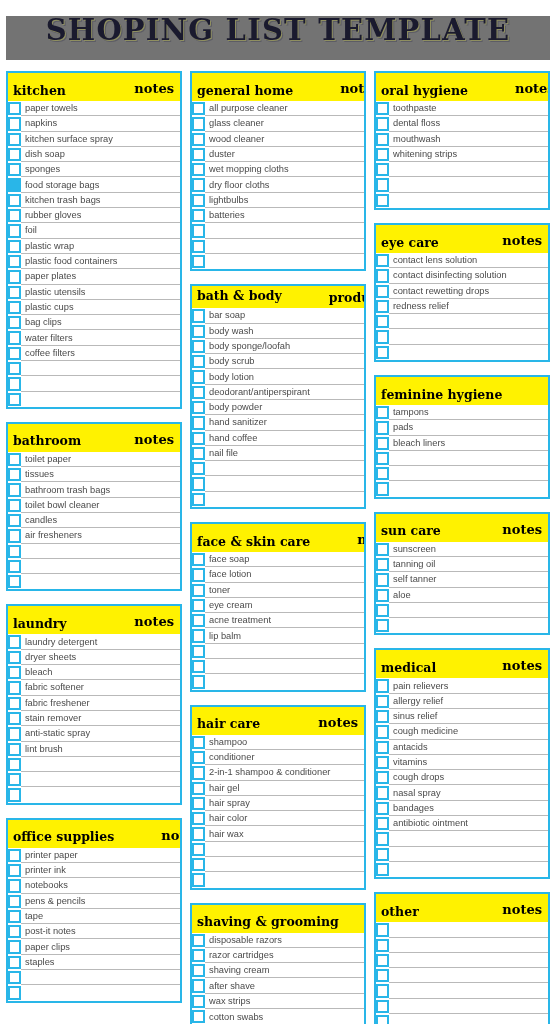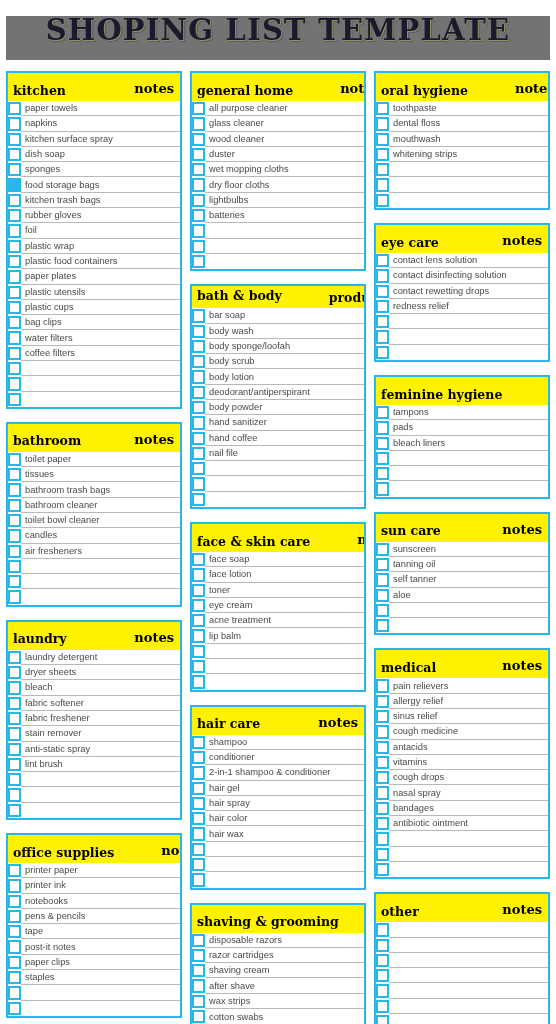--- a/index.html
+++ b/index.html
@@ -252,24 +252,20 @@
             <div class="row">
               <div class="checkbox"></div>
               <div class="row-label">tissues</div>
             </div>
             <div class="row">
               <div class="checkbox"></div>
               <div class="row-label">bathroom trash bags</div>
             </div>
             <div class="row">
               <div class="checkbox"></div>
-              <div class="row-label">bathroom cleaner</div>
-            </div>
-            <div class="row">
-              <div class="checkbox"></div>
               <div class="row-label">toilet bowl cleaner</div>
             </div>
             <div class="row">
               <div class="checkbox"></div>
               <div class="row-label">candles</div>
             </div>
             <div class="row">
               <div class="checkbox"></div>
               <div class="row-label">air fresheners</div>
             </div>

